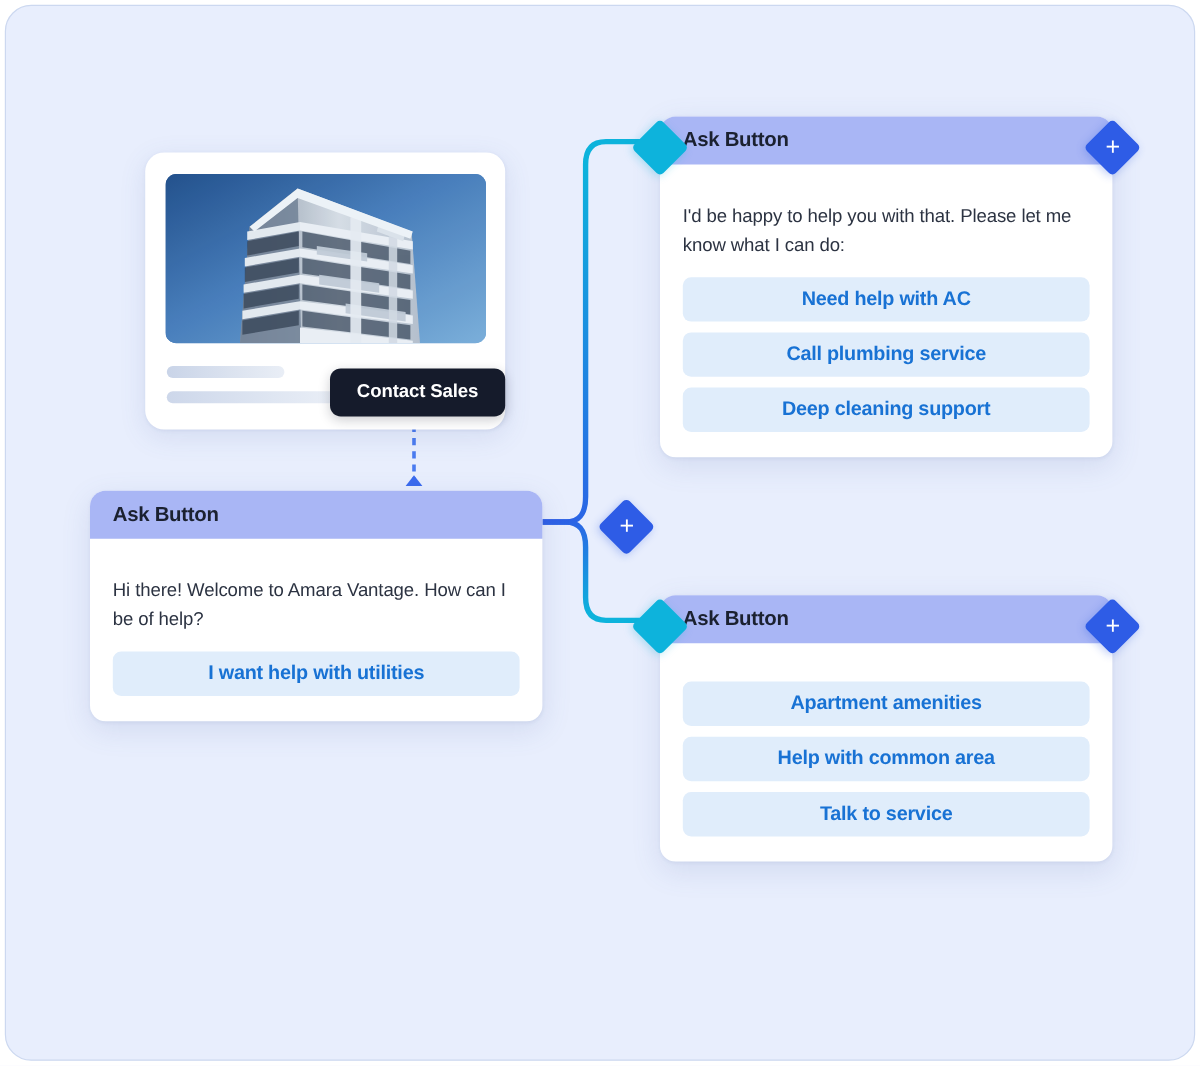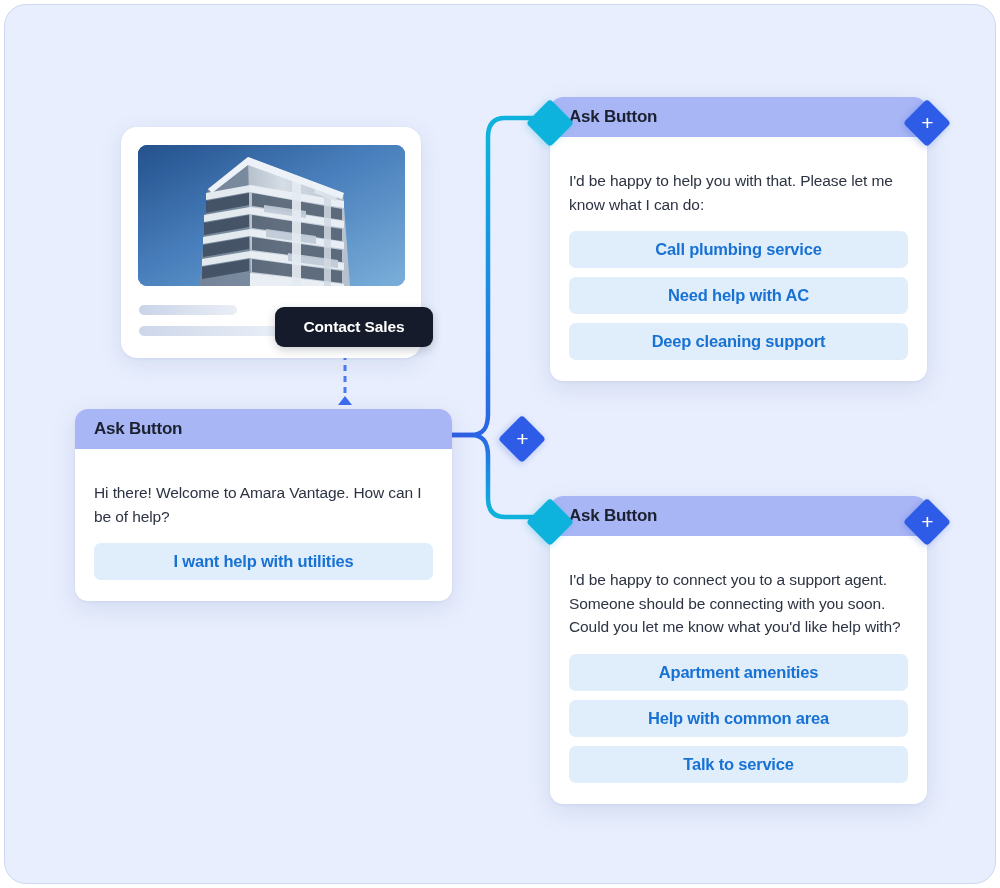--- a/index.html
+++ b/index.html
@@ -70,21 +70,21 @@
     background: linear-gradient(90deg, #c9d4e8 0%, #dde4f0 60%, #e9eef6 100%);
   }
   #skel-2 {
     left: 18px; top: 199px; width: 159px;
     background: linear-gradient(90deg, #cdd7ea 0%, #dfe6f2 55%, #edf1f8 100%);
   }
   #contact-sales-btn {
     position: absolute;
     left: 154px;
     top: 180px;
-    width: 158px;
+    width: 146px;
     height: 40px;
     background: #151b2b;
     border-radius: 9px;
     color: #ffffff;
     font-size: 15.5px;
     font-weight: bold;
     display: flex;
     align-items: center;
     justify-content: center;
     letter-spacing: -0.1px;
@@ -289,36 +289,35 @@
       <span class="plus">+</span>
     </div>
   </div>
 
   <div class="node" id="node-2">
     <div class="node-header">
       <span class="node-title">Ask Button</span>
     </div>
     <div class="node-body">
       <p class="node-text">I'd be happy to help you with that. Please let me know what I can do:</p>
+      <div class="choice">Need help with AC</div>
       <div class="choice">Call plumbing service</div>
-      <div class="choice">Need help with AC</div>
       <div class="choice">Deep cleaning support</div>
     </div>
     <div class="handle handle-target"></div>
     <div class="handle handle-source">
       <span class="plus">+</span>
     </div>
   </div>
 
   <div class="node" id="node-3">
     <div class="node-header">
       <span class="node-title">Ask Button</span>
     </div>
     <div class="node-body">
-      <p class="node-text">I'd be happy to connect you to a support agent. Someone should be connecting with you soon. Could you let me know what you'd like help with?</p>
       <div class="choice">Apartment amenities</div>
       <div class="choice">Help with common area</div>
       <div class="choice">Talk to service</div>
     </div>
     <div class="handle handle-target"></div>
     <div class="handle handle-source">
       <span class="plus">+</span>
     </div>
   </div>
 

